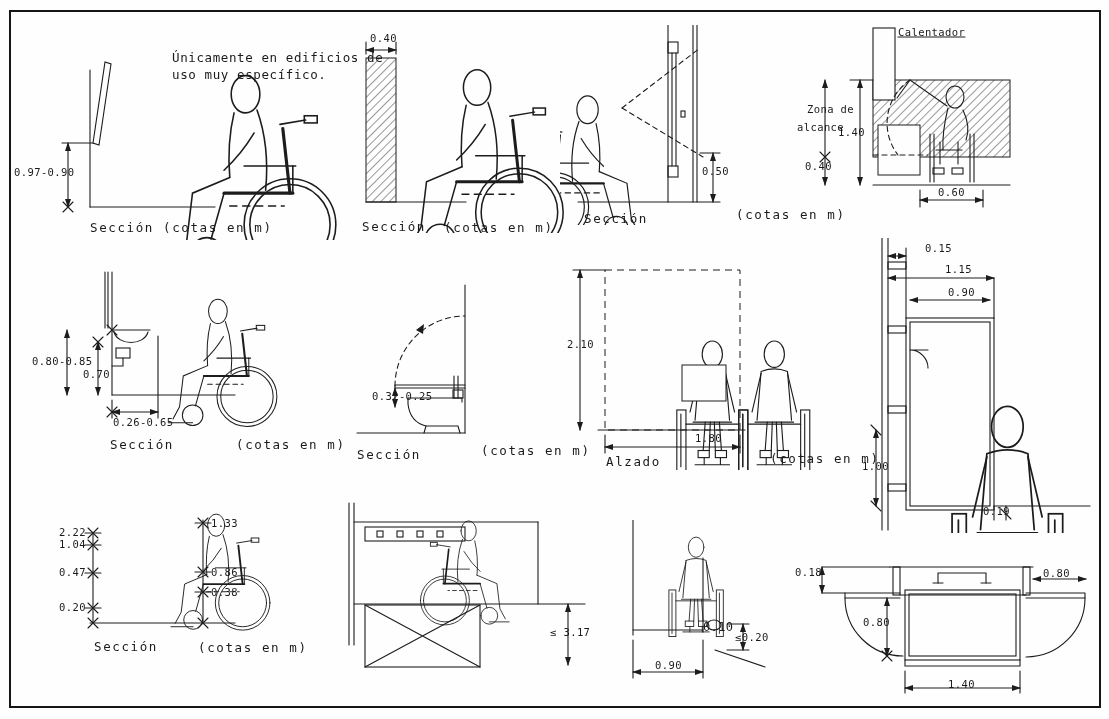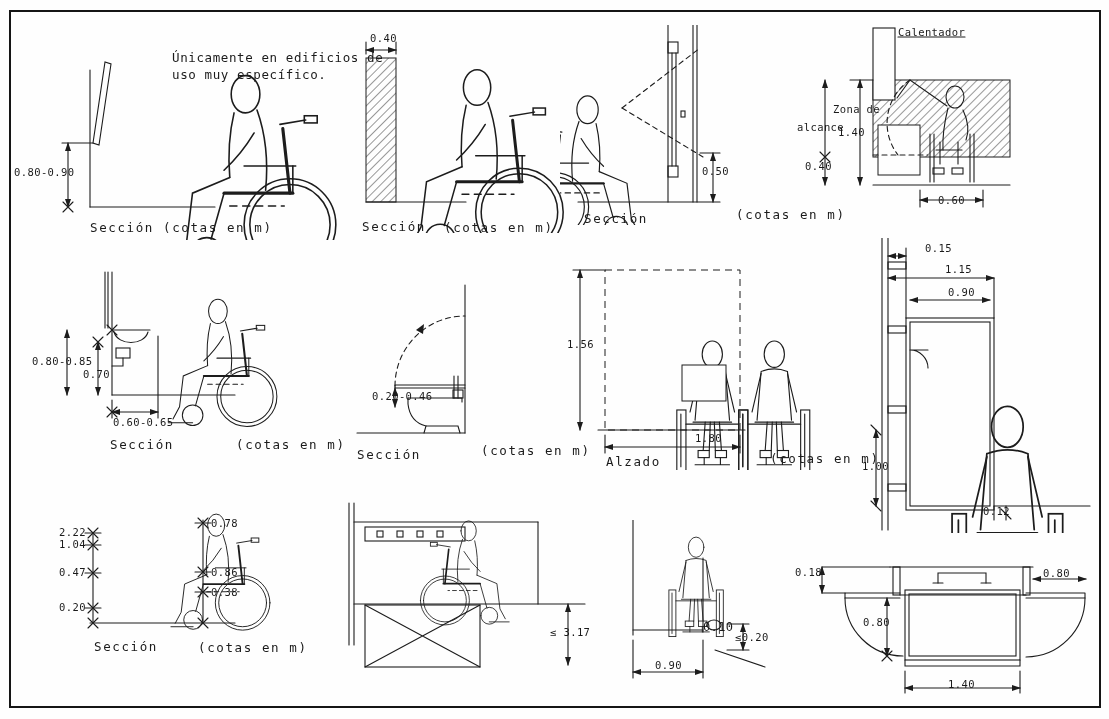--- a/index.html
+++ b/index.html
@@ -75,21 +75,21 @@
       <path d="M83 118 L95 37 L101 39 L89 120 Z"></path>
       <path d="M80 182 L205 182"></path>
     </g>
     <use href="#wc-side" x="0" y="0" transform="translate(82,32)"></use>
     <g class="ln">
       <path d="M58 118 L58 182" marker-start="url(#ah)" marker-end="url(#ah)"></path>
       <path d="M83 118 L52 118"></path>
       <path d="M53 177 L63 187 M53 187 L63 177"></path>
     </g>
   </svg>
-  <span class="dim" style="left:14px;top:166px">0.80-0.90</span>
+  <span class="dim" style="left:14px;top:166px">0.97-0.90</span>
   <span class="note" style="left:172px;top:50px">Únicamente en edificios de</span>
   <span class="note" style="left:172px;top:67px">uso muy específico.</span>
   <span class="cap" style="left:90px;top:220px">Sección</span>
   <span class="cap" style="left:163px;top:220px">(cotas en m)</span>
 
   <svg class="dwg" style="left:350px;top:28px" width="220" height="205">
     <rect x="16" y="30" width="30" height="144" fill="url(#hatch)" stroke="#1c1c1c"></rect>
     <g class="ln">
       <path d="M16 14 L16 26 M46 14 L46 26"></path>
       <path d="M16 22 L46 22" marker-start="url(#ah)" marker-end="url(#ah)"></path>
@@ -150,25 +150,25 @@
       <path d="M93 163 L230 163"></path>
       <path d="M80 58 L80 163" marker-start="url(#ah)" marker-end="url(#ah)"></path>
       <path d="M45 58 L45 163" marker-start="url(#ah)" marker-end="url(#ah)"></path>
       <path d="M40 130 L50 140 M40 140 L50 130"></path>
       <path d="M70 58 L93 58"></path>
       <path d="M140 168 L140 185 M203 168 L203 185"></path>
       <path d="M140 178 L203 178" marker-start="url(#ah)" marker-end="url(#ah)"></path>
     </g>
   </svg>
   <span class="dim" style="left:898px;top:26px">Calentador</span>
-  <span class="dim" style="left:833px;top:103px">Zona de</span>
+  <span class="dim" style="left:807px;top:103px">Zona de</span>
   <span class="dim" style="left:797px;top:121px">alcance</span>
   <span class="dim" style="left:838px;top:126px">1.40</span>
   <span class="dim" style="left:805px;top:160px">0.40</span>
-  <span class="dim" style="left:938px;top:194px">0.60</span>
+  <span class="dim" style="left:938px;top:186px">0.60</span>
 
   <svg class="dwg" style="left:25px;top:260px" width="315" height="195">
     <g class="ln">
       <path d="M87 12 L87 135"></path>
       <path d="M83 12 L83 68 M80 12 L80 68"></path>
       <path d="M87 70 L125 70"></path>
       <path d="M89 72 C93 86 119 86 123 72"></path>
       <rect x="91" y="88" width="14" height="10"></rect>
       <path d="M98 98 L98 106 L87 106"></path>
       <path d="M87 135 L210 135"></path>
@@ -179,21 +179,21 @@
       <path d="M73 82 L73 135" marker-start="url(#ah)" marker-end="url(#ah)"></path>
       <path d="M82 65 L92 75 M82 75 L92 65"></path>
       <path d="M68 77 L78 87 M68 87 L78 77"></path>
       <path d="M87 140 L87 158 M133 76 L133 158"></path>
       <path d="M87 152 L133 152" marker-start="url(#ah)" marker-end="url(#ah)"></path>
       <path d="M82 147 L92 157 M82 157 L92 147"></path>
     </g>
   </svg>
   <span class="dim" style="left:32px;top:355px">0.80-0.85</span>
   <span class="dim" style="left:83px;top:368px">0.70</span>
-  <span class="dim" style="left:113px;top:416px">0.60-0.65</span>
+  <span class="dim" style="left:113px;top:416px">0.26-0.65</span>
   <span class="cap" style="left:110px;top:437px">Sección</span>
   <span class="cap" style="left:236px;top:437px">(cotas en m)</span>
 
   <svg class="dwg" style="left:350px;top:280px" width="230" height="185">
     <g class="ln">
       <path d="M115 5 L115 153"></path>
       <path d="M7 153 L115 153"></path>
       <path d="M58 118 L112 118 L112 122"></path>
       <path d="M58 118 L58 124 Q60 142 76 146 L74 153"></path>
       <path d="M76 146 L108 146 L110 153"></path>
@@ -202,38 +202,38 @@
     <g class="ln">
       <path d="M45 105 L115 105 M45 108 L115 108 M45 105 L45 108"></path>
       <path d="M104 96 L104 118 M108 96 L108 118"></path>
     </g>
     <path class="ln dash" d="M45 106 A 70 70 0 0 1 115 36"></path>
     <path d="M66 50 L74 44 L73 54 Z" fill="#1c1c1c"></path>
     <g class="ln">
       <path d="M45 108 L45 127" marker-start="url(#ah)" marker-end="url(#ah)"></path>
     </g>
   </svg>
-  <span class="dim" style="left:372px;top:390px">0.20-0.46</span>
+  <span class="dim" style="left:372px;top:390px">0.32-0.25</span>
   <span class="cap" style="left:357px;top:447px">Sección</span>
   <span class="cap" style="left:481px;top:443px">(cotas en m)</span>
 
   <svg class="dwg" style="left:560px;top:255px" width="310" height="215">
     <rect x="45" y="15" width="135" height="160" fill="none" stroke="#1c1c1c" stroke-dasharray="7 5"></rect>
     <path class="ln" d="M38 175 L185 175"></path>
     <use href="#wc-front" transform="translate(50,82) scale(0.66)"></use>
     <use href="#wc-front" transform="translate(112,82) scale(0.66)"></use>
     <rect x="122" y="110" width="44" height="36" fill="#fefefe" stroke="#1c1c1c"></rect>
     <g class="ln">
       <path d="M20 15 L20 175" marker-start="url(#ah)" marker-end="url(#ah)"></path>
       <path d="M13 15 L45 15"></path>
       <path d="M45 180 L45 198 M180 180 L180 198"></path>
       <path d="M45 192 L180 192" marker-start="url(#ah)" marker-end="url(#ah)"></path>
     </g>
   </svg>
-  <span class="dim" style="left:567px;top:338px">1.56</span>
+  <span class="dim" style="left:567px;top:338px">2.10</span>
   <span class="dim" style="left:695px;top:432px">1.80</span>
   <span class="cap" style="left:606px;top:454px">Alzado</span>
   <span class="cap" style="left:770px;top:451px">(cotas en m)</span>
 
   <svg class="dwg" style="left:860px;top:238px" width="249" height="295">
     <g class="ln">
       <path d="M22 0 L22 292 M28 0 L28 292"></path>
       <rect x="28" y="24" width="18" height="7"></rect>
         <rect x="28" y="88" width="18" height="7"></rect>
       <rect x="28" y="168" width="18" height="7"></rect>
@@ -255,21 +255,21 @@
       <path d="M11 187 L21 197 M11 263 L21 273"></path>
       <path d="M134 268 L230 268"></path>
       <path d="M134 268 L134 282 M146 268 L146 282"></path>
       <path d="M141 271 L151 281"></path>
     </g>
   </svg>
   <span class="dim" style="left:925px;top:242px">0.15</span>
   <span class="dim" style="left:945px;top:263px">1.15</span>
   <span class="dim" style="left:948px;top:286px">0.90</span>
   <span class="dim" style="left:862px;top:460px">1.00</span>
-  <span class="dim" style="left:983px;top:505px">0.12</span>
+  <span class="dim" style="left:983px;top:505px">0.19</span>
 
   <svg class="dwg" style="left:45px;top:500px" width="295" height="160">
     <use href="#wc-side" transform="translate(60,3) scale(0.8)"></use>
     <path class="ln" d="M45 123 L190 123"></path>
     <g class="ln">
       <path d="M48 33 L48 123"></path>
       <path d="M40 33 L56 33 M40 45 L56 45 M40 73 L56 73 M40 108 L56 108"></path>
       <path d="M43 28 L53 38 M43 38 L53 28"></path>
         <path d="M43 40 L53 50 M43 50 L53 40"></path>
       <path d="M43 68 L53 78 M43 78 L53 68"></path>
@@ -282,21 +282,21 @@
       <path d="M153 18 L163 28 M153 28 L163 18"></path>
         <path d="M153 67 L163 77 M153 77 L163 67"></path>
       <path d="M153 87 L163 97 M153 97 L163 87"></path>
         <path d="M153 118 L163 128 M153 128 L163 118"></path>
     </g>
   </svg>
   <span class="dim" style="left:59px;top:526px">2.22</span>
   <span class="dim" style="left:59px;top:538px">1.04</span>
   <span class="dim" style="left:59px;top:566px">0.47</span>
   <span class="dim" style="left:59px;top:601px">0.20</span>
-  <span class="dim" style="left:211px;top:517px">0.78</span>
+  <span class="dim" style="left:211px;top:517px">1.33</span>
   <span class="dim" style="left:211px;top:566px">0.86</span>
   <span class="dim" style="left:211px;top:586px">0.38</span>
   <span class="cap" style="left:94px;top:639px">Sección</span>
   <span class="cap" style="left:198px;top:640px">(cotas en m)</span>
 
   <svg class="dwg" style="left:345px;top:495px" width="250" height="185">
     <g class="ln">
       <path d="M4 8 L4 150 M9 8 L9 150"></path>
       <path d="M9 27 L193 27"></path>
       <rect x="20" y="32" width="100" height="14"></rect>

